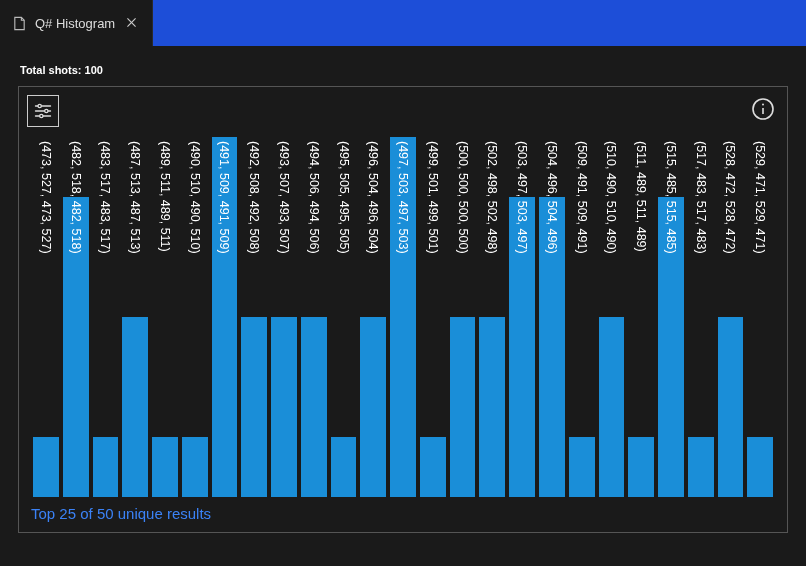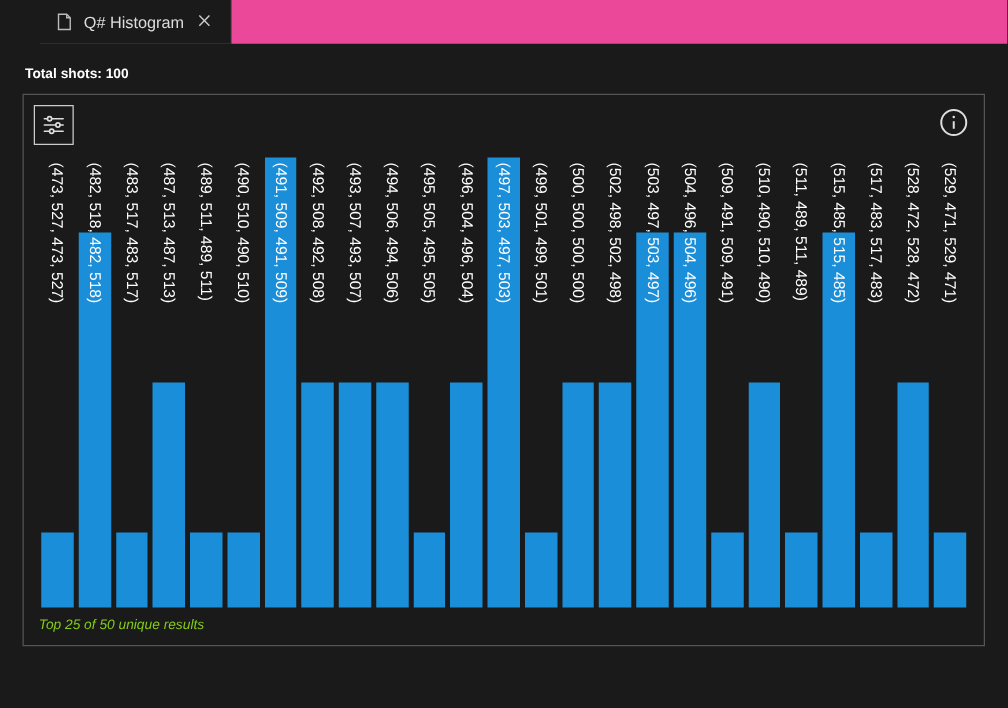--- a/index.html
+++ b/index.html
@@ -6,25 +6,24 @@
     margin:0;
     padding:0;
     background:#1a1a1a;
     font-family:"Segoe UI",Arial,sans-serif;
     color:#ccc;
     width:806px;
     height:566px;
     overflow:hidden;
   }
   .tab-bar{
-    height:35px;
-    background:#ec4899;
+    height:46px;
+    background:#1d4ed8;
     display:flex;
     align-items:stretch;
-    margin-left:32px;
   }
   .tab{
     display:flex;
     align-items:center;
     gap:8px;
     padding:0 12px;
     background:#1a1a1a;
     color:#ddd;
     font-size:13px;
     border-right:1px solid #2a2a2a;
@@ -106,24 +105,23 @@
     white-space:nowrap;
     position:absolute;
     top:4px;
     left:50%;
     transform:translateX(-50%);
     z-index:2;
     font-family:"Segoe UI",Arial,sans-serif;
     letter-spacing:0;
   }
   .caption{
-    color:#84cc16;
-    font-size:11px;
+    color:#3b82f6;
+    font-size:15px;
     padding:8px 2px 2px 2px;
-    font-style:italic;
   }
 </style>
 </head>
 <body>
 
 <div class="tab-bar">
   <div class="tab">
     <span class="file-icon">
       <svg width="15" height="15" viewBox="0 0 16 16" fill="none" stroke="#bbb" stroke-width="1.2">
         <path d="M3 1.5 h7 l3 3 v10 h-10 z"></path>

